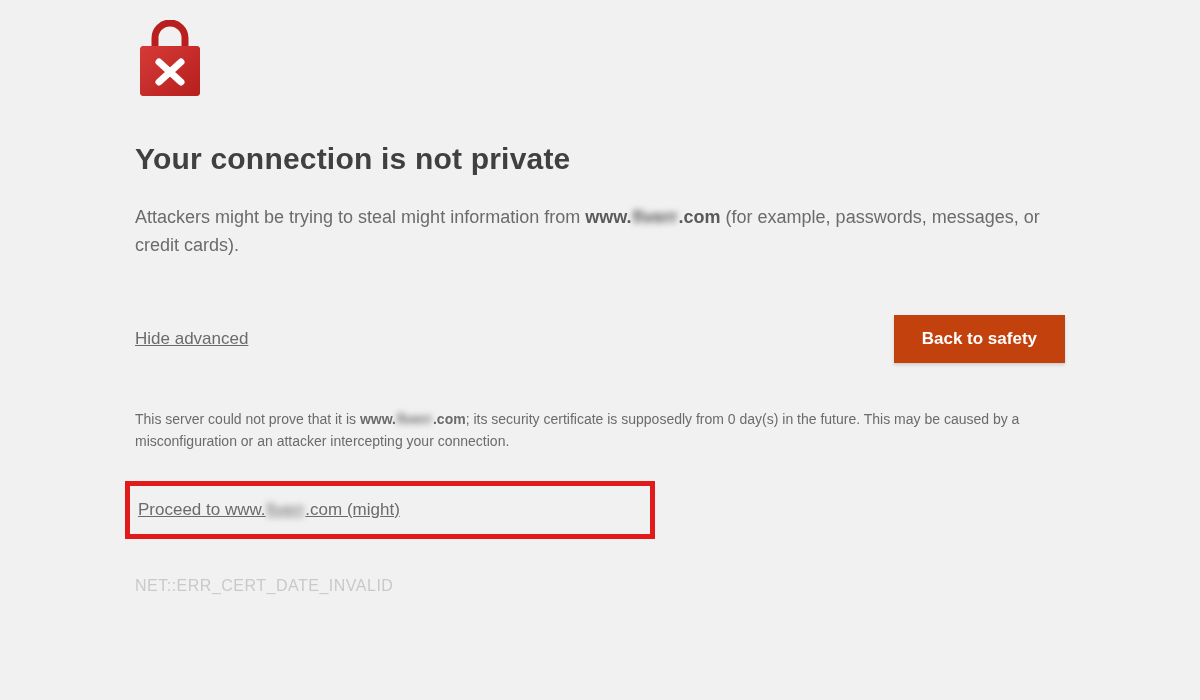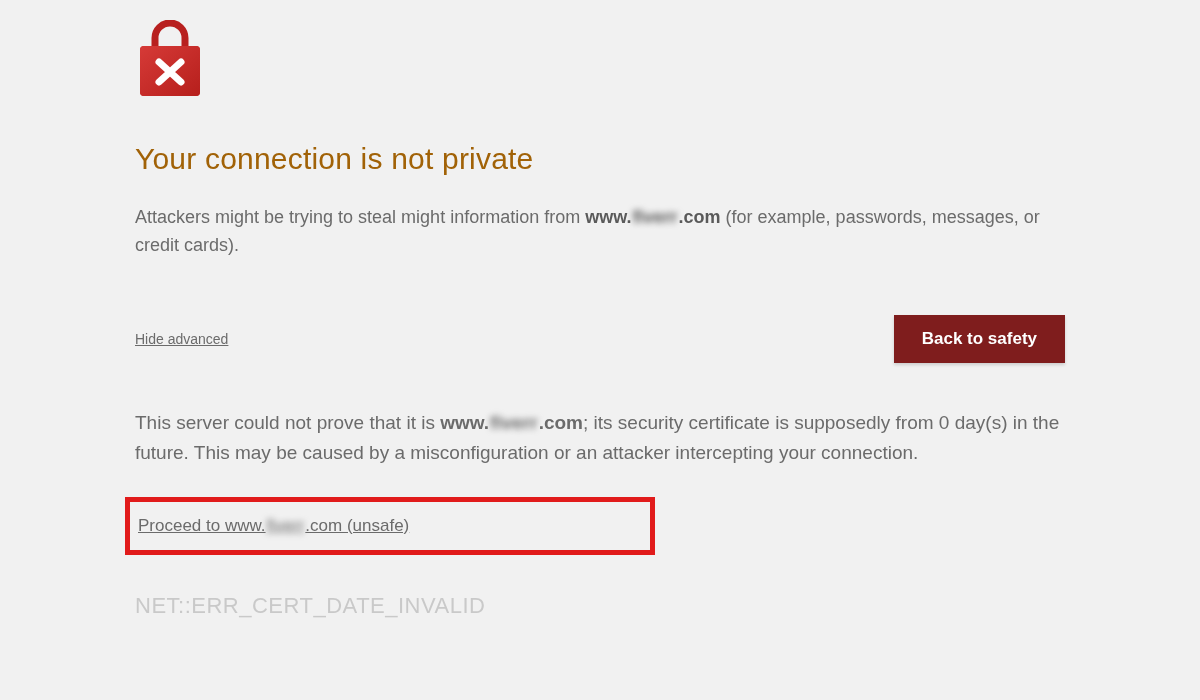--- a/index.html
+++ b/index.html
@@ -11,22 +11,22 @@
       overflow: hidden;
     }
     .container {
       padding: 20px 135px 0 135px;
     }
     .lock-icon-wrap {
       margin-bottom: 40px;
     }
     .heading {
       font-size: 30px;
-      font-weight: 400;
-      color: #a16207;
+      font-weight: 700;
+      color: #404040;
       margin-bottom: 28px;
       letter-spacing: 0.2px;
     }
     .body-text {
       font-size: 18px;
       color: #6b6b6b;
       line-height: 1.55;
       margin-bottom: 12px;
     }
     .body-text b, .body-text .domain {
@@ -40,36 +40,36 @@
     }
     .actions-row {
       display: flex;
       justify-content: space-between;
       align-items: center;
       margin-top: 55px;
       margin-bottom: 45px;
     }
     .link-underline {
       color: #6b6b6b;
-      font-size: 14px;
+      font-size: 17px;
       text-decoration: underline;
       cursor: pointer;
     }
     .btn-primary {
-      background: #7f1d1d;
+      background: #c2410c;
       color: #fff;
       border: none;
       padding: 14px 28px;
       font-size: 17px;
       font-weight: 600;
       cursor: pointer;
       box-shadow: 0 2px 3px rgba(0,0,0,0.15);
     }
     .details {
-      font-size: 19px;
+      font-size: 14px;
       color: #6b6b6b;
       line-height: 1.6;
     }
     .proceed-box {
       border: 5px solid #e11b1b;
       padding: 14px 8px 14px 8px;
       margin-top: 28px;
       margin-left: -10px;
       margin-right: -10px;
       width: 530px;
@@ -77,21 +77,21 @@
     .proceed-link {
       color: #6b6b6b;
       font-size: 17px;
       text-decoration: underline;
       cursor: pointer;
       display: inline-flex;
       align-items: baseline;
       gap: 0;
     }
     .err-code {
-      font-size: 22px;
+      font-size: 16px;
       color: #c9c9c9;
       letter-spacing: 0.5px;
       margin-top: 38px;
     }
     .domain-inline {
       display: inline-flex;
       align-items: flex-start;
     }
   </style>
 </head>
@@ -137,19 +137,19 @@
         <b>www.</b>
         <b class="blur">fiverr</b>
         <b>.com</b>
       </span><span>; its security certificate is supposedly from 0 day(s) in the future. This may be caused by a misconfiguration or an attacker intercepting your connection.</span>
   </p>
 
   <div class="proceed-box">
     <a class="proceed-link">
       <span>Proceed to www.</span>
         <span class="blur">fiverr</span>
-        <span>.com (unsafe)</span>
+        <span>.com (might)</span>
     </a>
   </div>
 
   <div class="err-code">NET::ERR_CERT_DATE_INVALID</div>
 
 </div>
 
 </body></html>

